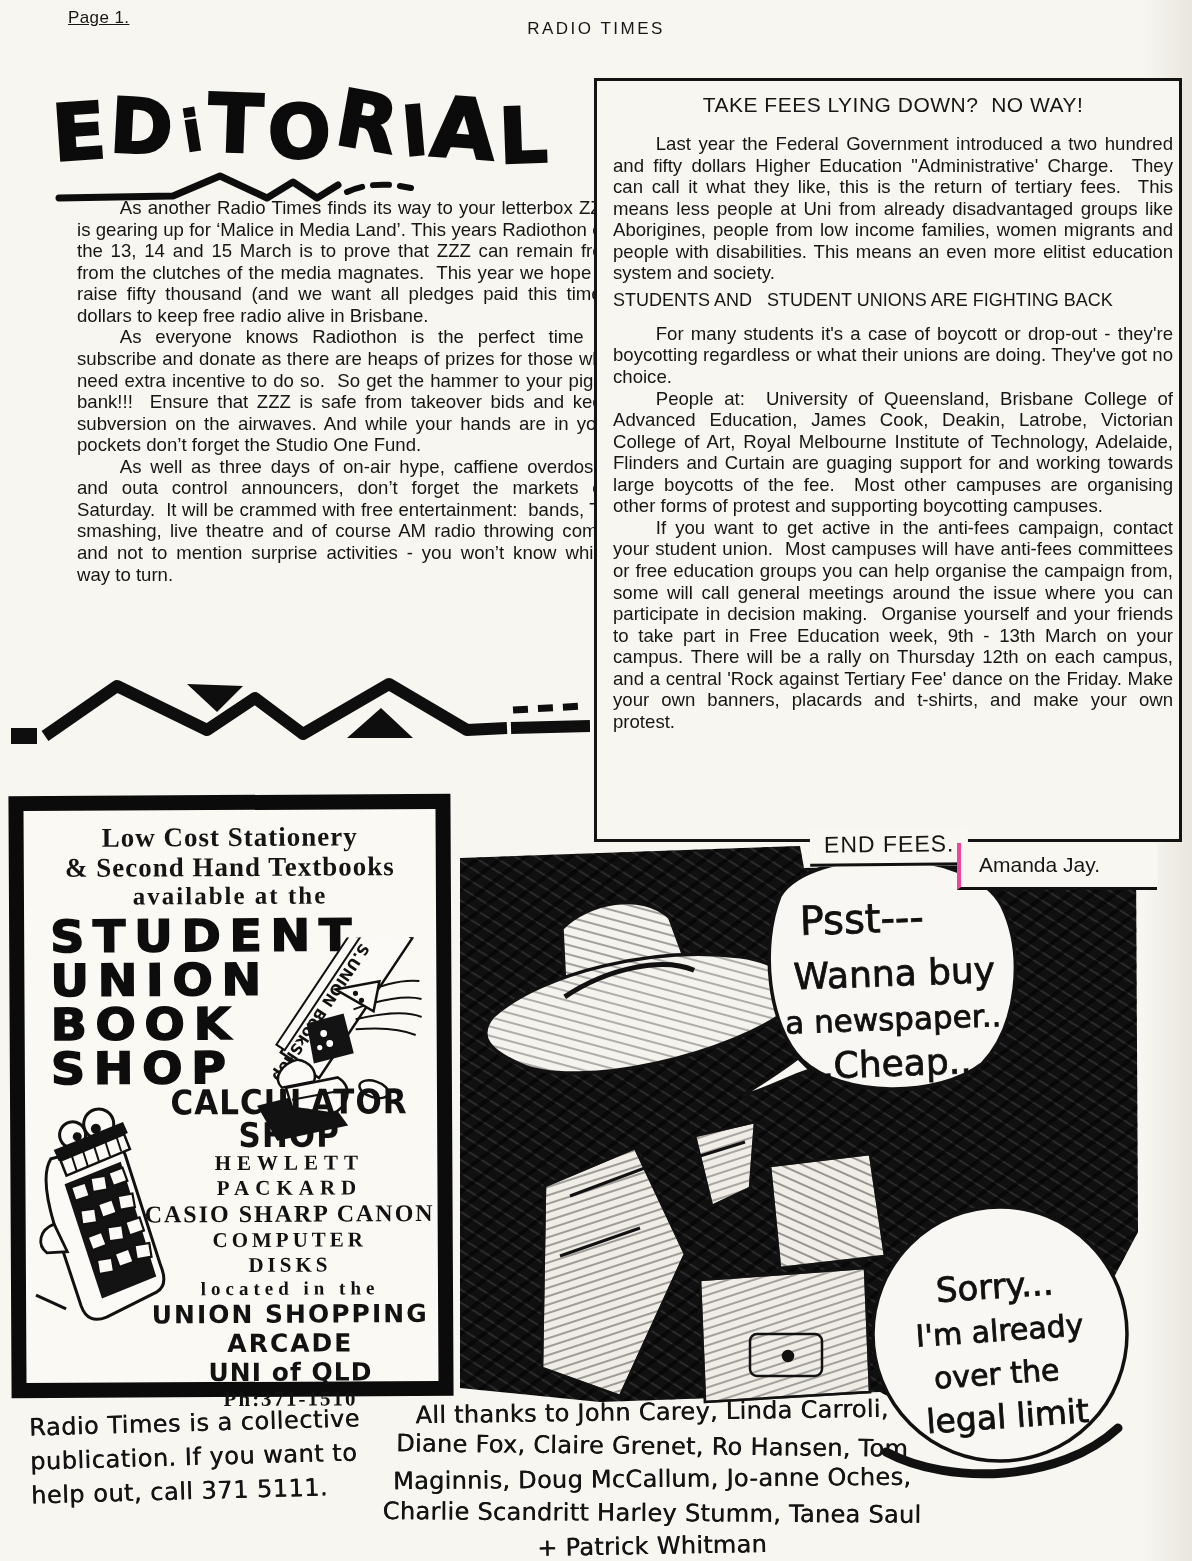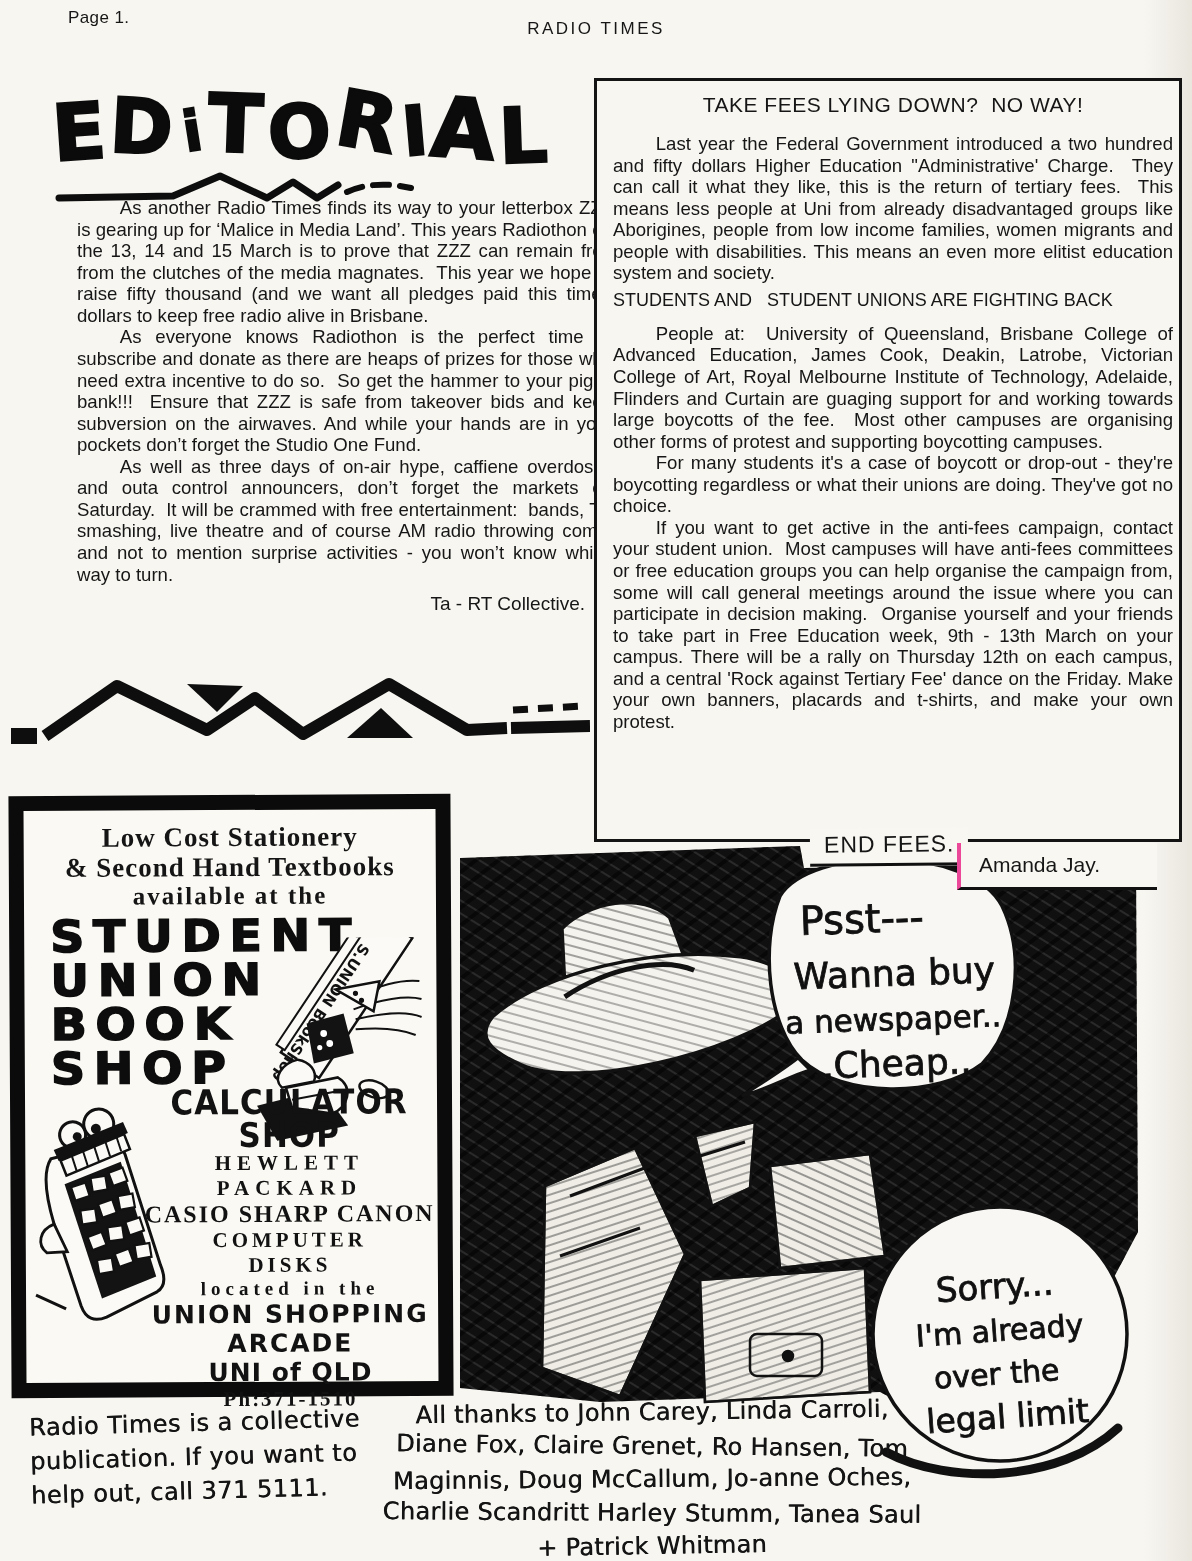--- a/index.html
+++ b/index.html
@@ -3,21 +3,21 @@
 <meta charset="utf-8">
 <style>
   html,body{margin:0;padding:0;}
   body{
     position:relative;width:1192px;height:1561px;
     background:linear-gradient(90deg,#f7f6f1 0%,#f7f6f1 96%,#e9e6de 100%);
     font-family:"Liberation Sans",sans-serif;color:#161616;overflow:hidden;
   }
   .abs{position:absolute;}
   
-  .page-label{left:68px;top:8px;font-size:17px;letter-spacing:.4px;}
+  .page-label{left:68px;top:8px;font-size:17px;letter-spacing:.4px;text-decoration:underline;}
   .masthead{left:0;top:19px;width:1192px;text-align:center;font-size:17px;letter-spacing:2.5px;}
   
   .ed-title{left:52px;top:84px;font-size:78px;font-weight:bold;color:#0b0b0b;
     font-family:"DejaVu Sans",sans-serif;letter-spacing:4px;-webkit-text-stroke:2.5px #0b0b0b;}
   .ed-underline{left:55px;top:168px;}
   .ed-col{left:57px;top:197px;width:536px;font-size:18.6px;line-height:1.16;text-align:justify;margin-left:20px;}
   .ed-col p, .art-col p{margin:0;text-indent:2.3em;white-space:pre-wrap;}
   .ed-signoff{margin-top:8px;text-align:right;padding-right:28px;font-size:19px;}
   
   .art-box{left:594px;top:78px;width:588px;height:764px;border:3px solid #141414;
@@ -77,41 +77,40 @@
 <svg class="abs ed-underline" width="420" height="42" viewBox="0 0 420 42">
   <g fill="none" stroke="#0d0d0d" stroke-linecap="round" stroke-linejoin="round">
     <path d="M4,30 L118,28 L165,8 L212,30 L238,14 L262,30 L283,17" stroke-width="7"></path>
     <path d="M292,24 C312,15 334,15 356,20" stroke-width="6" stroke-dasharray="16 11"></path>
   </g>
 </svg>
 <div class="abs ed-col">
   <p>As another Radio Times finds its way to your letterbox ZZZ is gearing up for ‘Malice in Media Land’. This years Radiothon on the 13, 14 and 15 March is to prove that ZZZ can remain free from the clutches of the media magnates.  This year we hope to raise fifty thousand (and we want all pledges paid this time!) dollars to keep free radio alive in Brisbane.</p>
   <p>As everyone knows Radiothon is the perfect time to subscribe and donate as there are heaps of prizes for those who need extra incentive to do so.  So get the hammer to your piggy bank!!!  Ensure that ZZZ is safe from takeover bids and keep subversion on the airwaves. And while your hands are in your pockets don’t forget the Studio One Fund.</p>
   <p>As well as three days of on-air hype, caffiene overdoses and outa control announcers, don’t forget the markets on Saturday.  It will be crammed with free entertainment:  bands, TV smashing, live theatre and of course AM radio throwing comp. and not to mention surprise activities - you won’t know which way to turn.</p>
-  <div class="ed-signoff">Ta - RT Collective.</div>
 </div>
 
 <svg class="abs" style="left:5px;top:666px" width="585" height="100" viewBox="0 0 585 100">
   <g stroke="#0e0e0e" fill="none" stroke-linejoin="round" stroke-linecap="butt">
     <rect x="6" y="62" width="26" height="16" fill="#0e0e0e" stroke="none"></rect>
     <path d="M40,70 L112,20 L202,64 L250,32 L298,68 L384,18 L462,64 L502,62" stroke-width="12"></path>
     <path d="M182,18 L238,20 L212,46 Z" fill="#0e0e0e" stroke="none"></path>
     <path d="M342,72 L408,72 L376,42 Z" fill="#0e0e0e" stroke="none"></path>
     <path d="M508,44 L578,40" stroke-width="7" stroke-dasharray="15 10"></path>
     <path d="M506,62 L585,60" stroke-width="12"></path>
   </g>
 </svg>
 
 <div class="abs art-box" style="z-index:2">
   <div class="art-title">TAKE FEES LYING DOWN?  NO WAY!</div>
   <div class="art-col">
     <p>Last year the Federal Government introduced a two hundred and fifty dollars Higher Education "Administrative' Charge.  They can call it what they like, this is the return of tertiary fees.  This means less people at Uni from already disadvantaged groups like Aborigines, people from low income families, women migrants and people with disabilities. This means an even more elitist education system and society.</p>
     <div class="art-subhead">STUDENTS AND   STUDENT UNIONS ARE FIGHTING BACK</div>
+    <p>For many students it's a case of boycott or drop-out - they're boycotting regardless or what their unions are doing. They've got no choice.</p>
     <p>People at:  University of Queensland, Brisbane College of Advanced Education, James Cook, Deakin, Latrobe, Victorian College of Art, Royal Melbourne Institute of Technology, Adelaide, Flinders and Curtain are guaging support for and working towards large boycotts of the fee.  Most other campuses are organising other forms of protest and supporting boycotting campuses.</p>
-    <p>For many students it's a case of boycott or drop-out - they're boycotting regardless or what their unions are doing. They've got no choice.</p>
     <p>If you want to get active in the anti-fees campaign, contact your student union.  Most campuses will have anti-fees committees or free education groups you can help organise the campaign from, some will call general meetings around the issue where you can participate in decision making.  Organise yourself and your friends to take part in Free Education week, 9th - 13th March on your campus. There will be a rally on Thursday 12th on each campus, and a central 'Rock against Tertiary Fee' dance on the Friday. Make your own banners, placards and t-shirts, and make your own protest.</p>
   </div>
 </div>
 <div class="abs end-fees">END FEES.</div>
 <div class="abs byline-box">Amanda Jay.</div>
 
 <svg class="abs comic" width="690" height="648" viewBox="0 0 690 648">
   <defs>
     <pattern id="xh1" width="11" height="11" patternUnits="userSpaceOnUse" patternTransform="rotate(32)">
       <rect width="11" height="11" fill="#101010"></rect>

